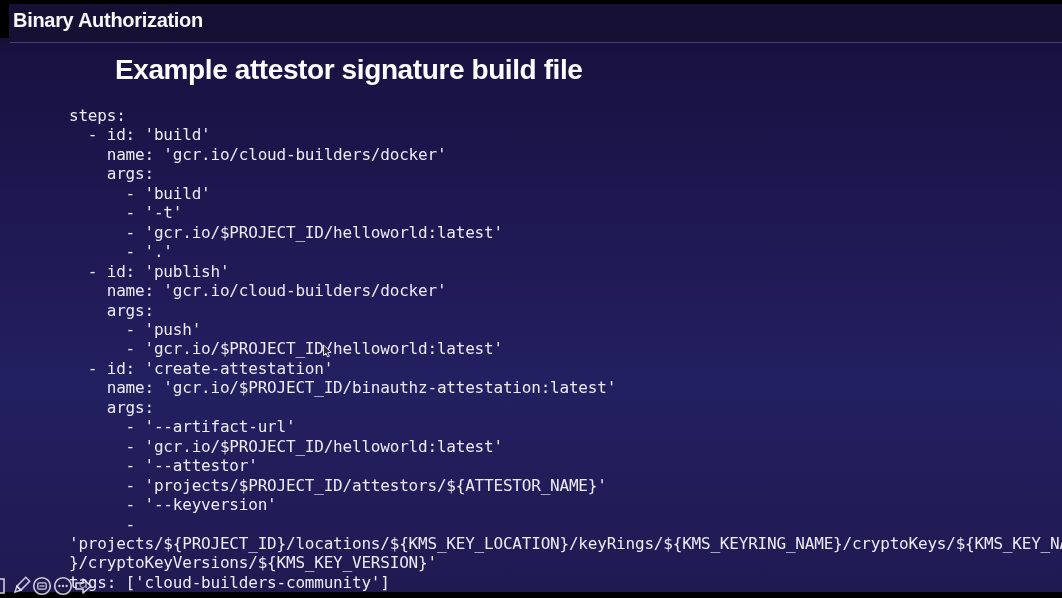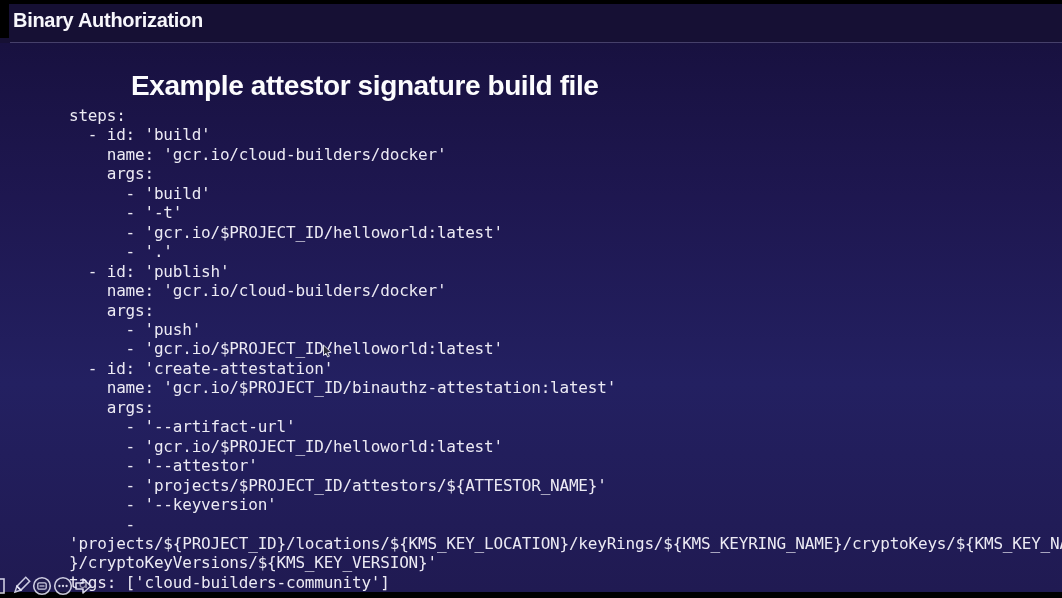--- a/index.html
+++ b/index.html
@@ -23,21 +23,21 @@
     position:absolute;left:10px;right:0;bottom:0;height:1px;
     background:rgba(150,145,195,0.38);
   }
 
   .slide-body{
     position:absolute;left:0;top:43px;width:1062px;height:549px;
     background:linear-gradient(180deg,#181140 0%,#1e1750 28%,#232061 62%,#201a52 100%);
     z-index:1;
   }
   .slide-heading{
-    margin:16px;position:absolute;left:115px;top:11px;
+    margin:0;position:absolute;left:115px;top:11px;
     font-size:28px;font-weight:bold;color:#fcfcfe;letter-spacing:-0.4px;
   }
   .build-file-code{
     margin:12px;position:absolute;left:57px;top:51px;
     font-family:"DejaVu Sans Mono","Liberation Mono",monospace;
     font-size:16px;line-height:19.45px;color:#eceaf4;
     white-space:pre;letter-spacing:-0.2px;
   }
 
   .cursor{position:absolute;left:322px;top:344px;z-index:4;}

